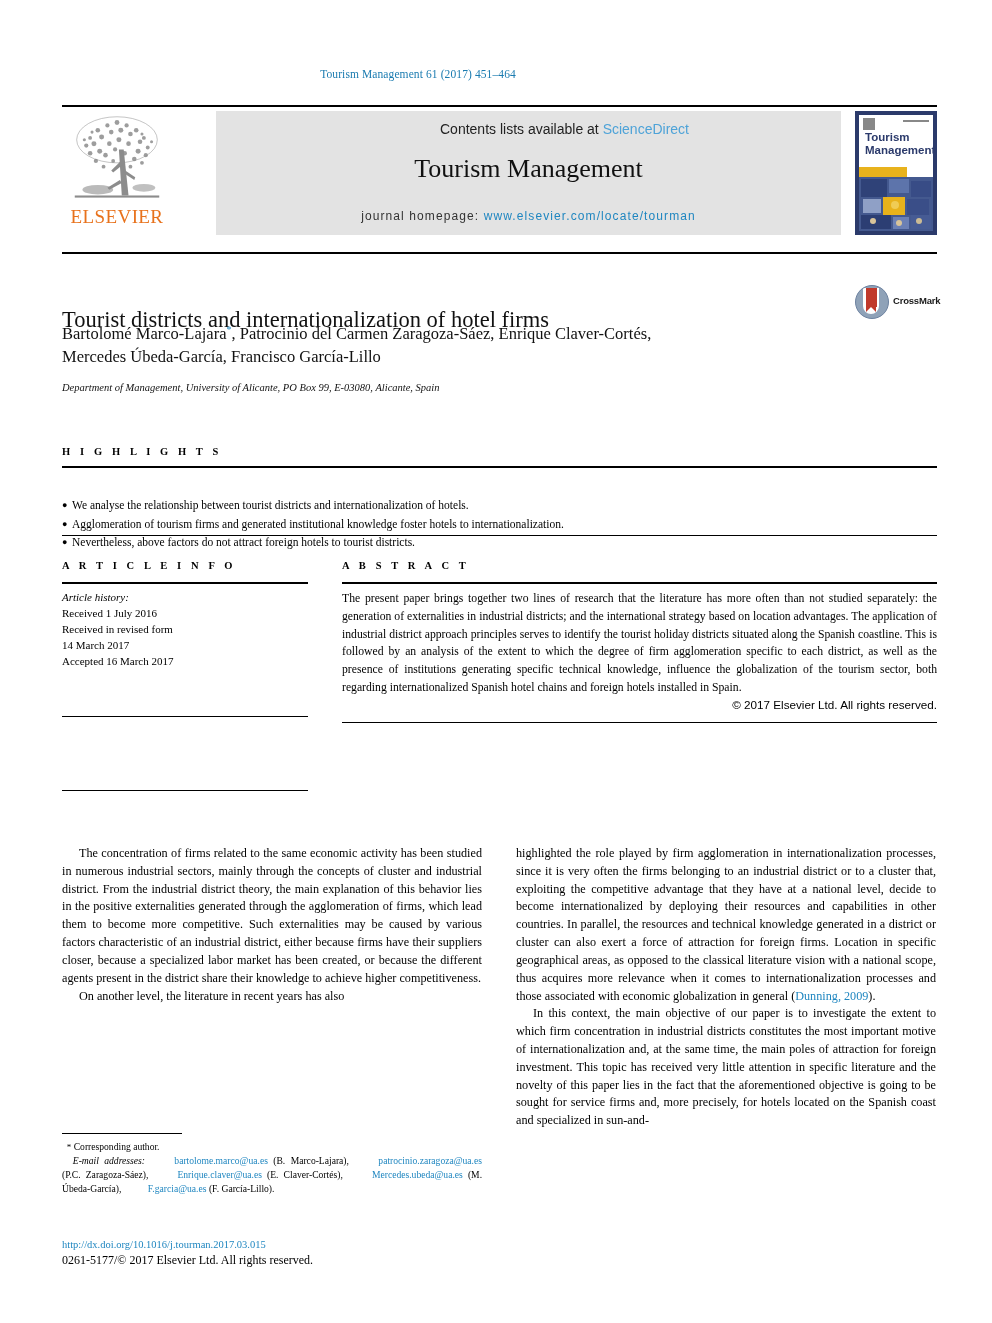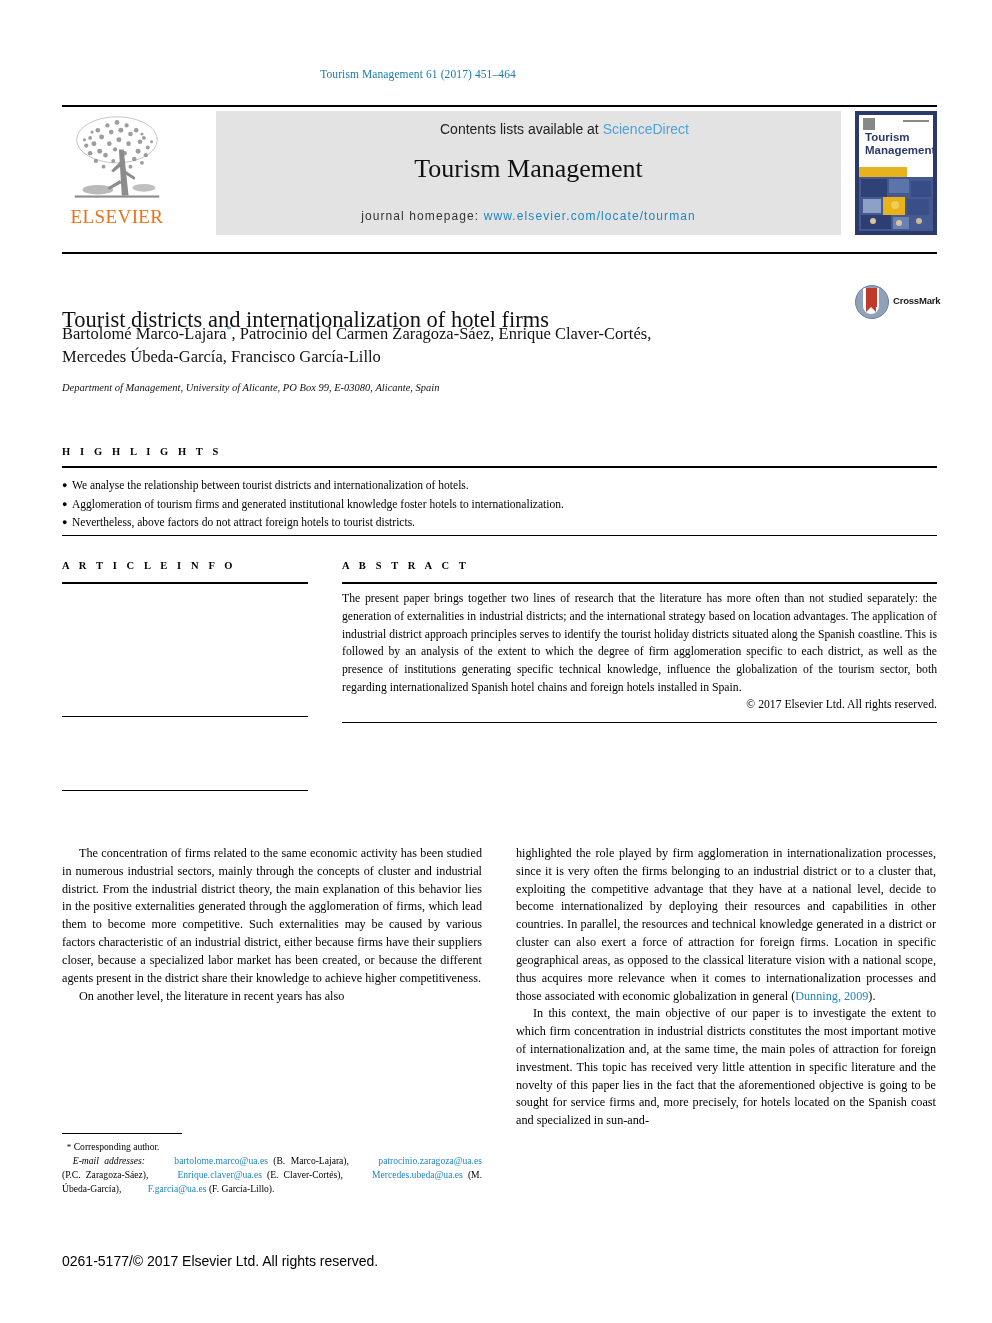--- a/index.html
+++ b/index.html
@@ -253,21 +253,21 @@
     color: #000;
   }
   .rule-thick { background: #000; height: 1.6px; position: absolute; }
   .rule-thin  { background: #000; height: 1px;   position: absolute; }
 
   
   .hl-head { position: absolute; left: 62px; top: 446px; }
   .hl-rule1 { left: 62px; top: 466px; width: 875px; }
   .hl-list {
     position: absolute;
-    left: 62px; top: 476px;
+    left: 62px; top: 496px;
     width: 875px;
     font-family: "Liberation Serif", serif;
     font-size: 11.5px;
     line-height: 1.62;
     color: #000;
   }
   .hl-list .bullet {
     display: inline-block;
     width: 10px;
     font-size: 9px;
@@ -311,21 +311,21 @@
     font-size: 11.7px;
     line-height: 1.52;
     color: #000;
     text-align: justify;
   }
   .abstract-copy {
     position: absolute;
     left: 342px; top: 698px;
     width: 595px;
     text-align: right;
-    font-family: Liberation Serif, serif;
+    font-family: Liberation Sans, sans-serif;
     font-size: 11.7px;
     color: #000;
   }
   .ab-bottom-rule { left: 342px; top: 722px; width: 595px; }
 
   
   .col-left {
     position: absolute;
     left: 62px; top: 845px;
     width: 420px;
@@ -384,22 +384,22 @@
     width: 430px;
     font-family: "Liberation Serif", serif;
     font-size: 10.5px;
     line-height: 1.5;
     color: #1f86c0;
   }
   .issn {
     position: absolute;
     left: 62px; top: 1253px;
     width: 430px;
-    font-family: Liberation Sans, sans-serif;
-    font-size: 14px;
+    font-family: Liberation Serif, serif;
+    font-size: 12px;
     color: #000;
   }
 </style>
 </head>
 <body>
 
 <div class="page">
 
   <div class="running-head">Tourism Management 61 (2017) 451–464</div>
 
@@ -518,20 +518,27 @@
   <div class="rule-thick hl-rule1"></div>
   <div class="hl-list">
     <div><span class="bullet">●</span><span>We analyse the relationship between tourist districts and internationalization of hotels.</span></div>
     <div><span class="bullet">●</span><span>Agglomeration of tourism firms and generated institutional knowledge foster hotels to internationalization.</span></div>
     <div><span class="bullet">●</span><span>Nevertheless, above factors do not attract foreign hotels to tourist districts.</span></div>
   </div>
   <div class="rule-thin hl-rule2"></div>
 
   <div class="sec-head ai-head">A R T I C L E   I N F O</div>
   <div class="rule-thick ai-rule"></div>
+  <div class="ai-body">
+    <div class="lbl">Article history:</div>
+    <div>Received 1 July 2016</div>
+    <div>Received in revised form</div>
+    <div>14 March 2017</div>
+    <div>Accepted 16 March 2017</div>
+  </div>
   <div class="rule-thin ai-kw-rule"></div>
   <div class="rule-thin ai-bottom-rule"></div>
 
   <div class="sec-head ab-head">A B S T R A C T</div>
   <div class="rule-thick ab-rule"></div>
   <div class="abstract">The present paper brings together two lines of research that the literature has more often than not studied separately: the generation of externalities in industrial districts; and the international strategy based on location advantages. The application of industrial district approach principles serves to identify the tourist holiday districts situated along the Spanish coastline. This is followed by an analysis of the extent to which the degree of firm agglomeration specific to each district, as well as the presence of institutions generating specific technical knowledge, influence the globalization of the tourism sector, both regarding internationalized Spanish hotel chains and foreign hotels installed in Spain.</div>
   <div class="abstract-copy">© 2017 Elsevier Ltd. All rights reserved.</div>
   <div class="rule-thin ab-bottom-rule"></div>
 
   <div class="col-left">
@@ -549,15 +556,16 @@
     <div>&nbsp;&nbsp;<span class="star">*</span> <span>Corresponding author.</span></div>
     <div>
       &nbsp;&nbsp;<span class="lbl">E-mail addresses:</span>
       <span class="link">bartolome.marco@ua.es</span> <span>(B. Marco-Lajara)</span>,
       <span class="link">patrocinio.zaragoza@ua.es</span> <span>(P.C. Zaragoza-Sáez)</span>,
       <span class="link">Enrique.claver@ua.es</span> <span>(E. Claver-Cortés)</span>,
       <span class="link">Mercedes.ubeda@ua.es</span> <span>(M. Úbeda-García)</span>,
       <span class="link">F.garcia@ua.es</span> <span>(F. García-Lillo)</span>.
     </div>
   </div>
+  <div class="doi">http://dx.doi.org/10.1016/j.tourman.2017.03.015</div>
   <div class="issn">0261-5177/© 2017 Elsevier Ltd. All rights reserved.</div>
 
 </div>
 
 </body></html>

